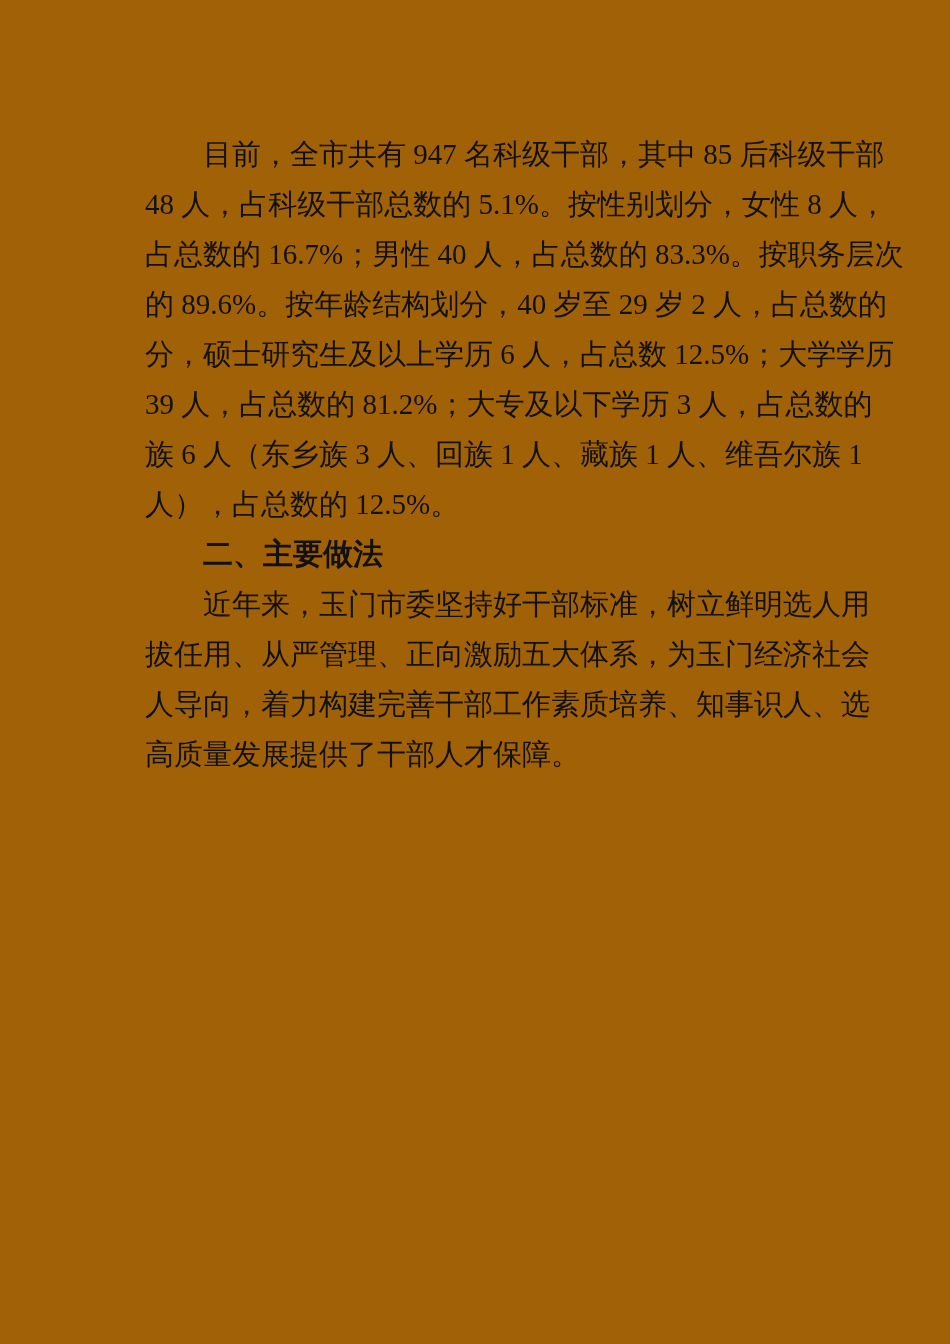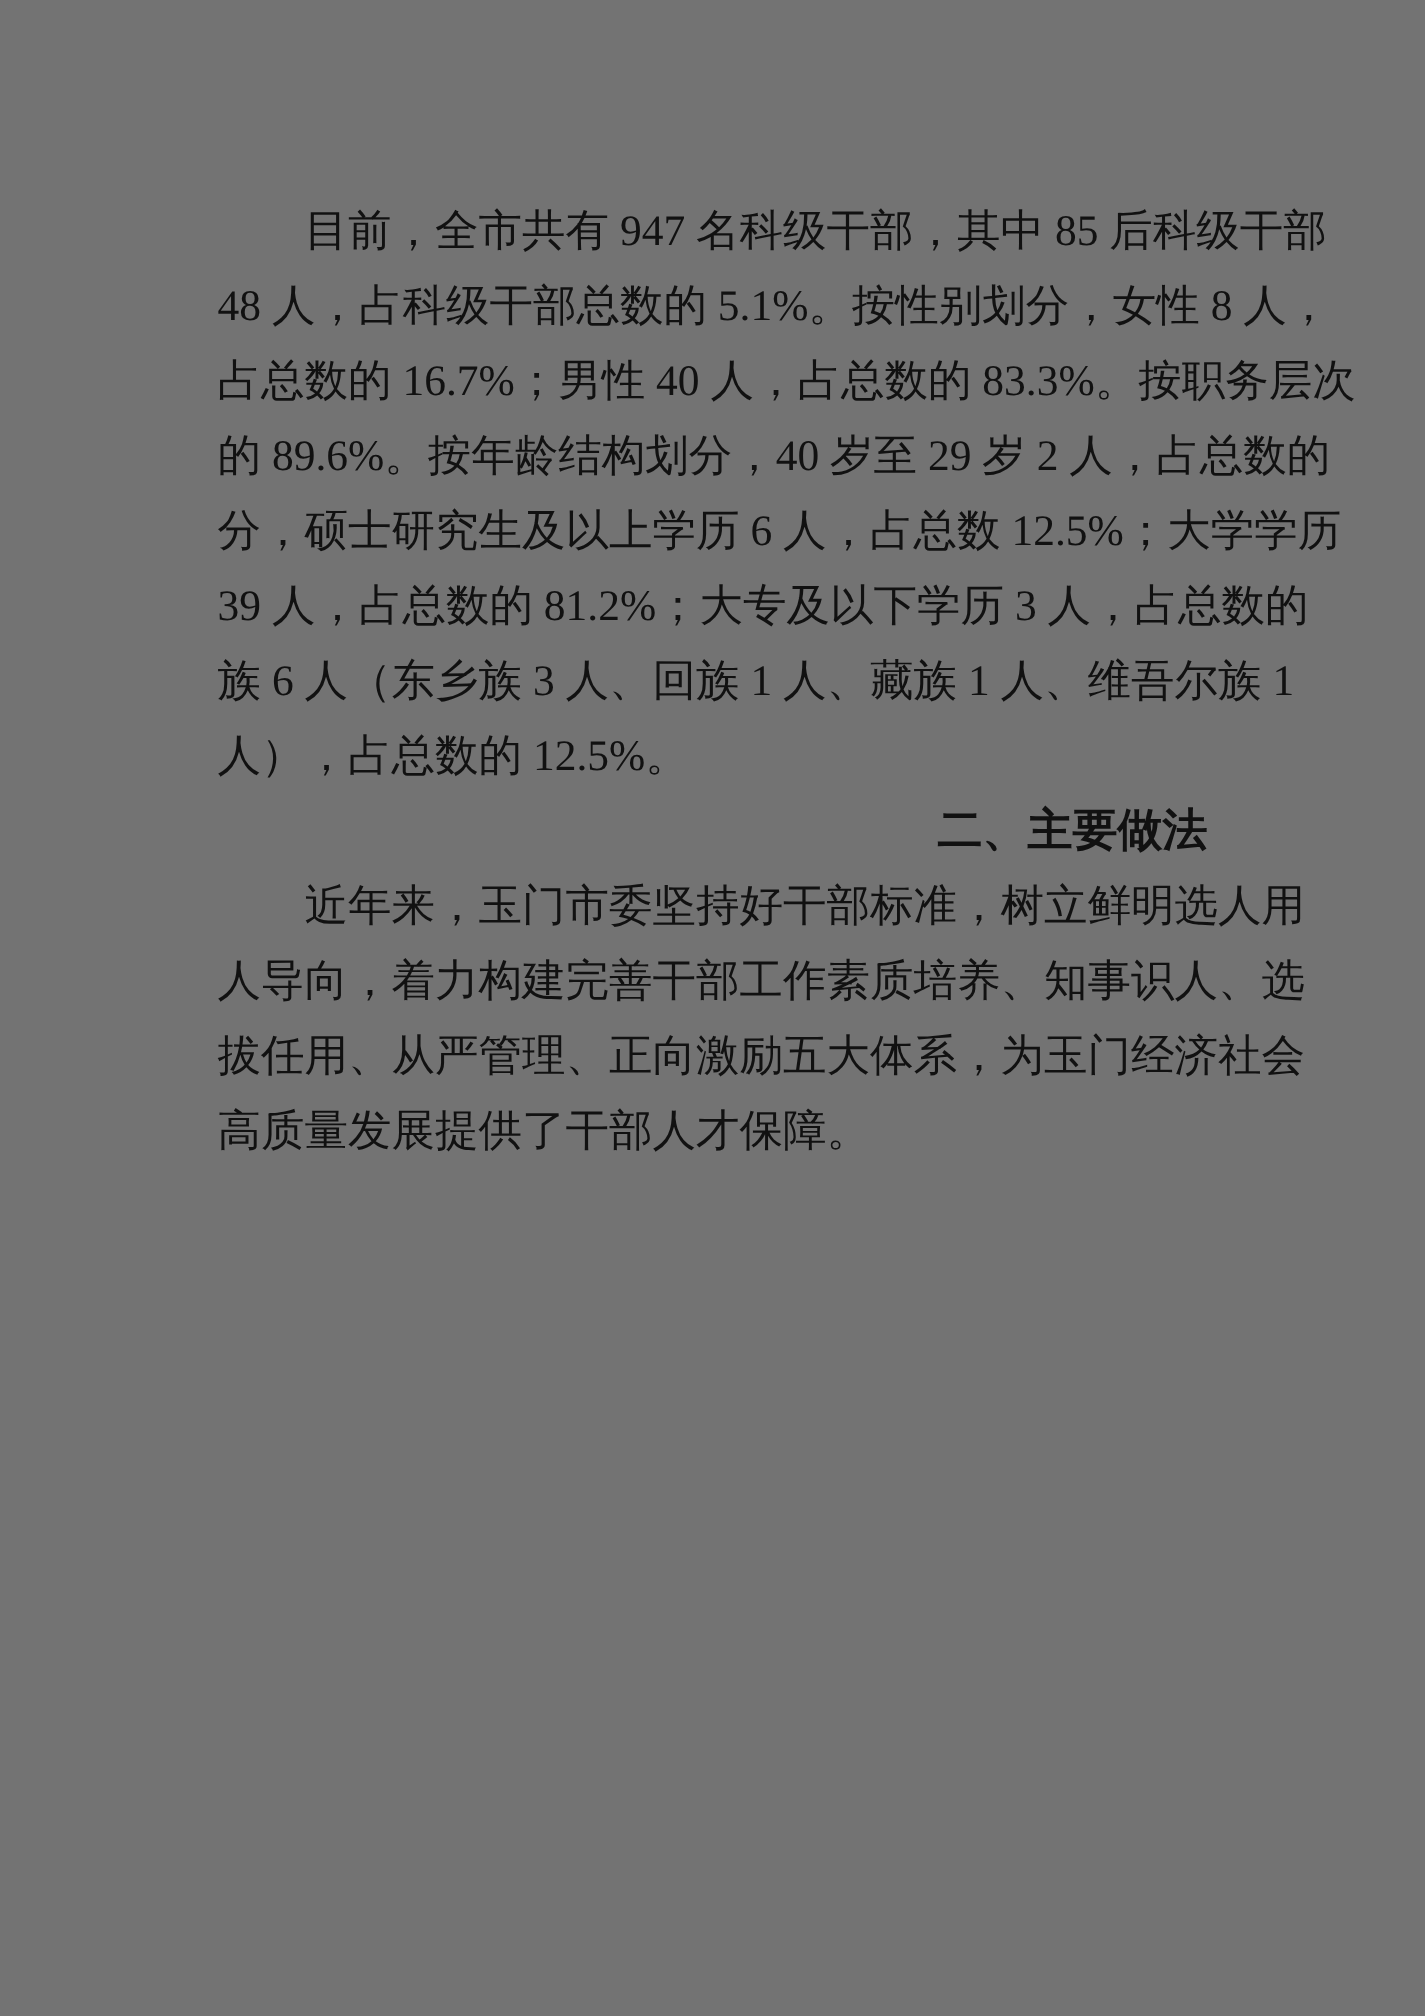--- a/index.html
+++ b/index.html
@@ -4,21 +4,21 @@
 <style>
   html, body {
     margin: 0;
     padding: 0;
     background: #ffffff;
   }
   .page {
     position: relative;
     width: 950px;
     height: 1344px;
-    background: #737373;
+    background: #a16207;
     overflow: hidden;
   }
   .content {
     box-sizing: border-box;
     width: 950px;
     padding: 129px 145px 0 145px;
     color: #111111;
   }
   .line {
     font-family: "Liberation Serif", "DejaVu Serif", serif;
@@ -39,21 +39,21 @@
     white-space: normal;
   }
   .heading {
     font-family: "Liberation Sans", "DejaVu Sans", sans-serif;
     font-weight: 700;
     font-size: 30px;
     line-height: 50px;
     height: 50px;
     text-indent: 58px;
     color: #111111;
-    text-align: right;
+    text-align: left;
   }
 </style>
 </head>
 <body>
 
 <div class="page">
   <div class="content">
 
     <div>
       <div class="line first">目前，全市共有 947 名科级干部，其中 85 后科级干部</div>
@@ -63,19 +63,19 @@
       <div class="line">分，硕士研究生及以上学历 6 人，占总数 12.5%；大学学历</div>
       <div class="line">39 人，占总数的 81.2%；大专及以下学历 3 人，占总数的</div>
       <div class="line">族 6 人（东乡族 3 人、回族 1 人、藏族 1 人、维吾尔族 1</div>
       <div class="line last">人），占总数的 12.5%。</div>
     </div>
 
     <div class="heading">二、主要做法</div>
 
     <div>
       <div class="line first">近年来，玉门市委坚持好干部标准，树立鲜明选人用</div>
+      <div class="line">拔任用、从严管理、正向激励五大体系，为玉门经济社会</div>
       <div class="line">人导向，着力构建完善干部工作素质培养、知事识人、选</div>
-      <div class="line">拔任用、从严管理、正向激励五大体系，为玉门经济社会</div>
       <div class="line last">高质量发展提供了干部人才保障。</div>
     </div>
 
   </div>
 </div>
 
 </body></html>

